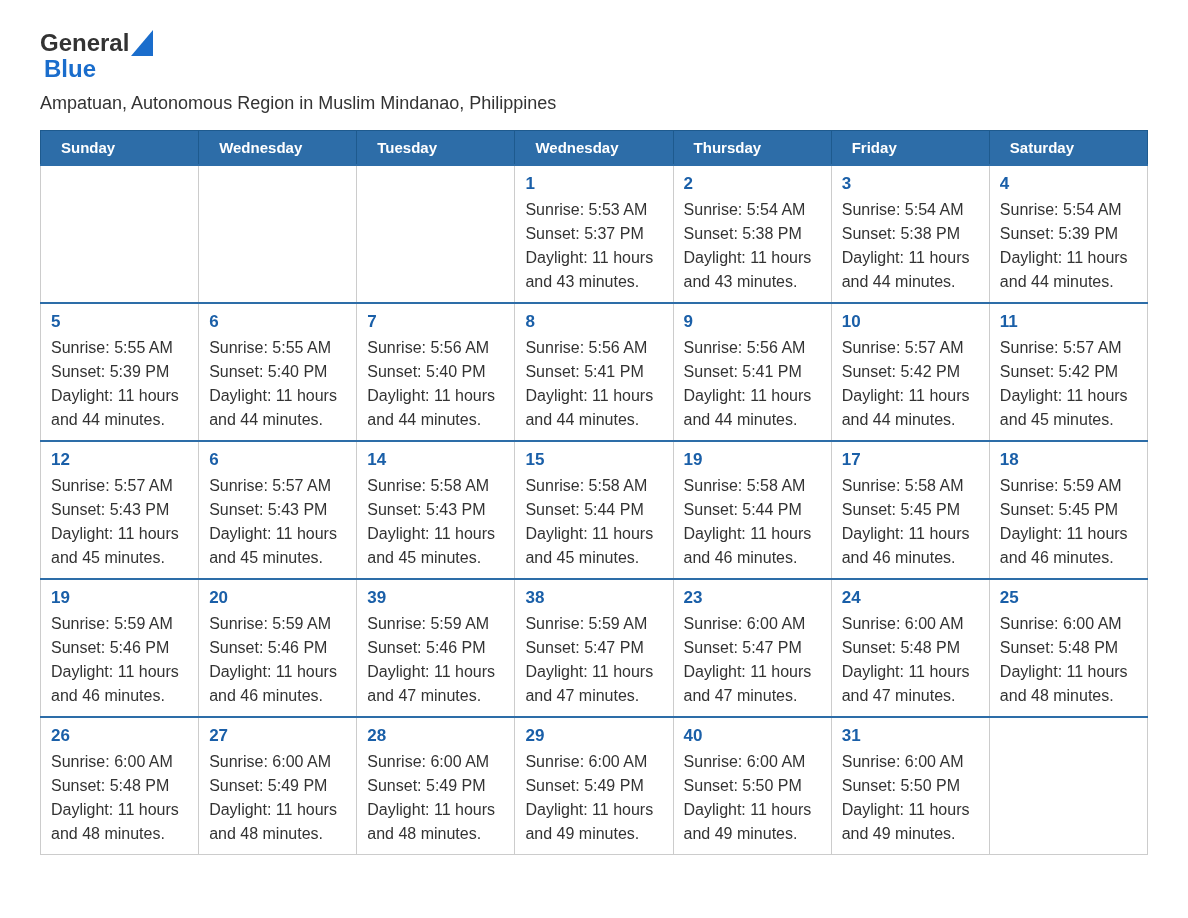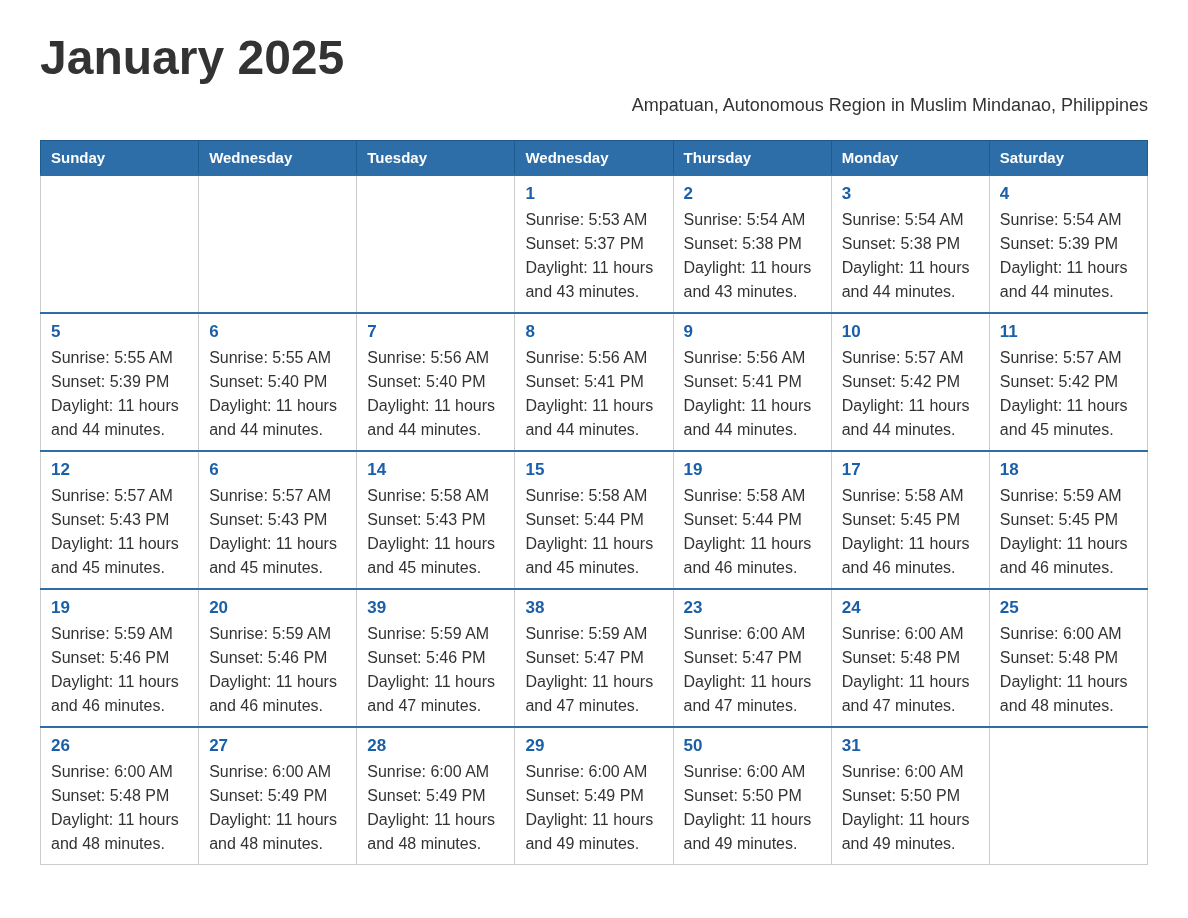--- a/index.html
+++ b/index.html
@@ -15,37 +15,37 @@
       align-items: flex-start;
       margin-bottom: 10px;
     }
     .month-title {
       font-size: 48px;
       font-weight: bold;
       color: #333;
       text-align: right;
     }
     .subtitle {
-      text-align: right;
+      text-align: left;
       font-size: 18px;
       color: #333;
-      margin-bottom: 24px;
+      margin-bottom: 16px;
       font-weight: normal;
     }
     .calendar-table {
       width: 100%;
       border-collapse: collapse;
       border: 1px solid #aaa;
     }
     .calendar-table thead tr th {
       background-color: #2d6da8;
       color: #fff;
       font-size: 15px;
       font-weight: bold;
-      padding: 8px 10px;
+      padding: 8px 20px;
       text-align: left;
       border: 1px solid #1e5a8e;
     }
     .calendar-table tbody tr td {
       vertical-align: top;
       padding: 8px 10px;
       border: 1px solid #ccc;
       width: 14.28%;
       min-height: 100px;
       font-size: 13px;
@@ -78,34 +78,45 @@
     }
     .logo-row1 {
       display: flex;
       align-items: center;
     }
   </style>
 </head>
 <body>
 
 <div class="header-area">
-  <div class="month-title">January 2025</div>
+  <div class="logo-container">
+    <div class="logo-row1">
+      <span style="font-size:24px;font-weight:bold;color:#333;">General</span>
+
+      <svg width="22" height="26" viewBox="0 0 22 26" style="margin-left:2px;">
+        <polygon points="0,26 22,26 22,0" fill="#1a6dcc"></polygon>
+      </svg>
+    </div>
+    <div>
+      <span style="font-size:24px;font-weight:bold;color:#1a6dcc;margin-left:4px;">Blue</span>
+    </div>
+  </div>
 </div>
 
 <div class="subtitle">Ampatuan, Autonomous Region in Muslim Mindanao, Philippines</div>
 
 <table class="calendar-table">
   <thead>
     <tr>
     <th>Sunday</th>
         <th>Wednesday</th>
         <th>Tuesday</th>
         <th>Wednesday</th>
         <th>Thursday</th>
-        <th>Monday</th>
+        <th>Friday</th>
         <th>Saturday</th>
       </tr>
   </thead>
   <tbody id="calendar-body">
   <tr>
         <td class="has-border-top empty-cell"></td>
         <td class="has-border-top empty-cell"></td>
         <td class="has-border-top empty-cell"></td>
         <td class="has-border-top">
           <span class="day-number">1</span>
@@ -312,21 +323,21 @@
 and 48 minutes.</div>
         </td>
         <td class="has-border-top">
           <span class="day-number">29</span>
           <div class="day-info" style="white-space: pre-line;">Sunrise: 6:00 AM
 Sunset: 5:49 PM
 Daylight: 11 hours
 and 49 minutes.</div>
         </td>
         <td class="has-border-top">
-          <span class="day-number">50</span>
+          <span class="day-number">40</span>
           <div class="day-info" style="white-space: pre-line;">Sunrise: 6:00 AM
 Sunset: 5:50 PM
 Daylight: 11 hours
 and 49 minutes.</div>
         </td>
         <td class="has-border-top">
           <span class="day-number">31</span>
           <div class="day-info" style="white-space: pre-line;">Sunrise: 6:00 AM
 Sunset: 5:50 PM
 Daylight: 11 hours

